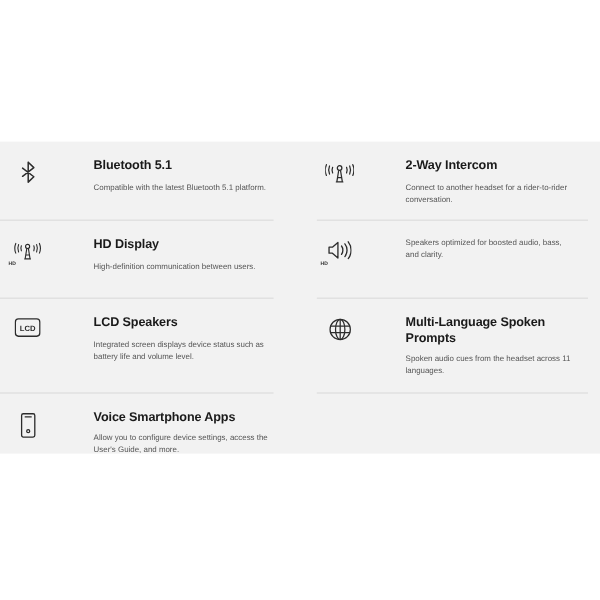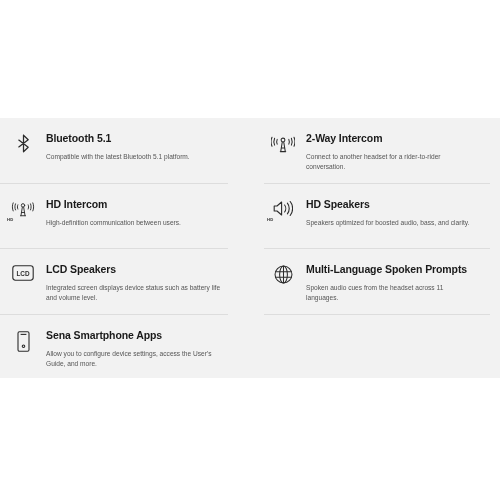--- a/index.html
+++ b/index.html
@@ -71,20 +71,21 @@
     margin-top: 1px;
     align-self: flex-start;
     margin-left: 3px;
     color: #2c2c2c;
   }
 
   .feature-text {
     flex: 1 1 auto;
     min-width: 0;
     padding-left: 4px;
+    margin-left: 32px;
   }
 
   .feature-title {
     font-size: 10.5px;
     font-weight: bold;
     color: #1a1a1a;
     line-height: 1.2;
     margin: 0 0 7px 0;
     letter-spacing: -0.1px;
   }
@@ -142,37 +143,36 @@
           <path d="M6.2 5.4 C5.6 6.8 5.6 8.7 6.2 10.1"></path>
           <path d="M23.0 3.2 C24.2 6.0 24.2 9.4 23.0 12.2"></path>
           <path d="M20.4 4.3 C21.3 6.4 21.3 9.0 20.4 11.1"></path>
           <path d="M17.8 5.4 C18.4 6.8 18.4 8.7 17.8 10.1"></path>
           <circle cx="12" cy="6.0" r="1.9"></circle>
           <path d="M9.7 17.6 L11.2 8.3 M14.3 17.6 L12.8 8.3 M10.3 14.0 L13.7 14.0 M9.3 17.6 L14.7 17.6"></path>
         </svg>
         <span class="icon-hd-tag">HD</span>
       </div>
       <div class="feature-text">
-        <p class="feature-title">HD Intercom</p>
+        <p class="feature-title">HD Display</p>
         <p class="feature-desc">High-definition communication between users.</p>
       </div>
     </div>
 
     <div class="feature-cell col-right has-divider">
       <div class="feature-icon">
         <svg width="20" height="17" viewBox="0 0 20 17" fill="none" stroke="#2c2c2c" stroke-width="1.1" stroke-linecap="round" stroke-linejoin="round">
           <path d="M1.2 6.0 H4.0 L8.6 2.0 V15.0 L4.0 11.0 H1.2 Z"></path>
           <path d="M11.6 5.0 C13.1 6.9 13.1 10.1 11.6 12.0"></path>
           <path d="M14.4 3.2 C16.8 6.2 16.8 10.8 14.4 13.8"></path>
           <path d="M17.2 1.5 C20.4 5.4 20.4 11.6 17.2 15.5"></path>
         </svg>
         <span class="icon-hd-tag">HD</span>
       </div>
       <div class="feature-text">
-        <p class="feature-title">HD Speakers</p>
         <p class="feature-desc">Speakers optimized for boosted audio, bass, and clarity.</p>
       </div>
     </div>
 
     <div class="feature-cell col-left has-divider">
       <div class="feature-icon">
         <svg width="22" height="16" viewBox="0 0 22 16" fill="none" stroke="#2c2c2c" stroke-width="1.1">
           <rect x="0.8" y="0.8" width="20.4" height="14.4" rx="2.6"></rect>
           <text x="11" y="10.6" font-family="Liberation Sans, sans-serif" font-size="6.4" font-weight="bold" fill="#2c2c2c" stroke="none" text-anchor="middle">LCD</text>
         </svg>
@@ -199,21 +199,21 @@
 
     <div class="feature-cell col-left">
       <div class="feature-icon">
         <svg width="13" height="21" viewBox="0 0 13 21" fill="none" stroke="#2c2c2c" stroke-width="1.1" stroke-linejoin="round">
           <rect x="1.0" y="0.8" width="11" height="19.4" rx="1.4"></rect>
           <path d="M3.6 3.4 H9.4"></path>
           <circle cx="6.5" cy="15.3" r="1.25"></circle>
         </svg>
       </div>
       <div class="feature-text">
-        <p class="feature-title">Sena Smartphone Apps</p>
+        <p class="feature-title">Voice Smartphone Apps</p>
         <p class="feature-desc">Allow you to configure device settings, access the User's Guide, and more.</p>
       </div>
     </div>
 
     <div class="feature-cell col-right"></div>
 
   </div>
 </div>
 
 </body></html>

